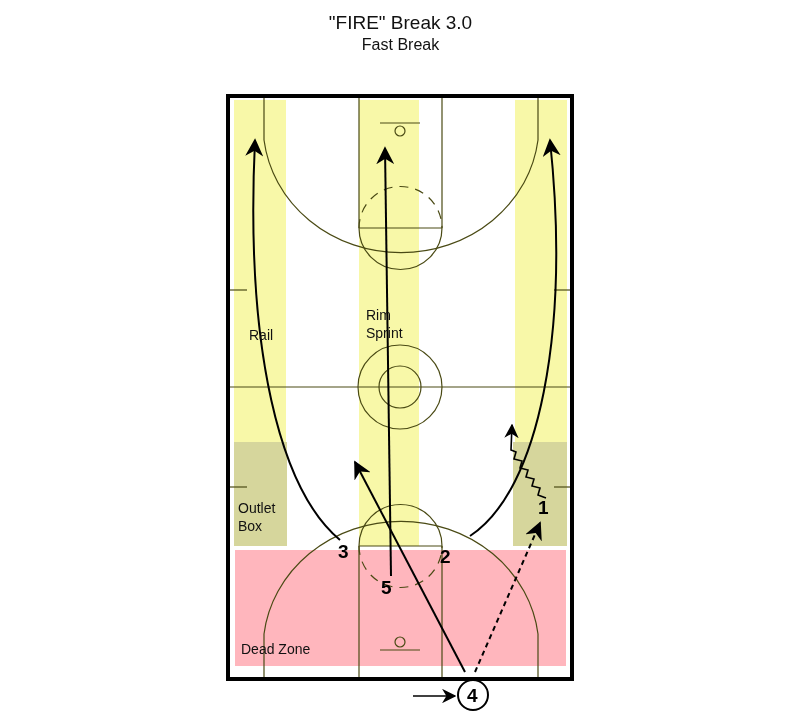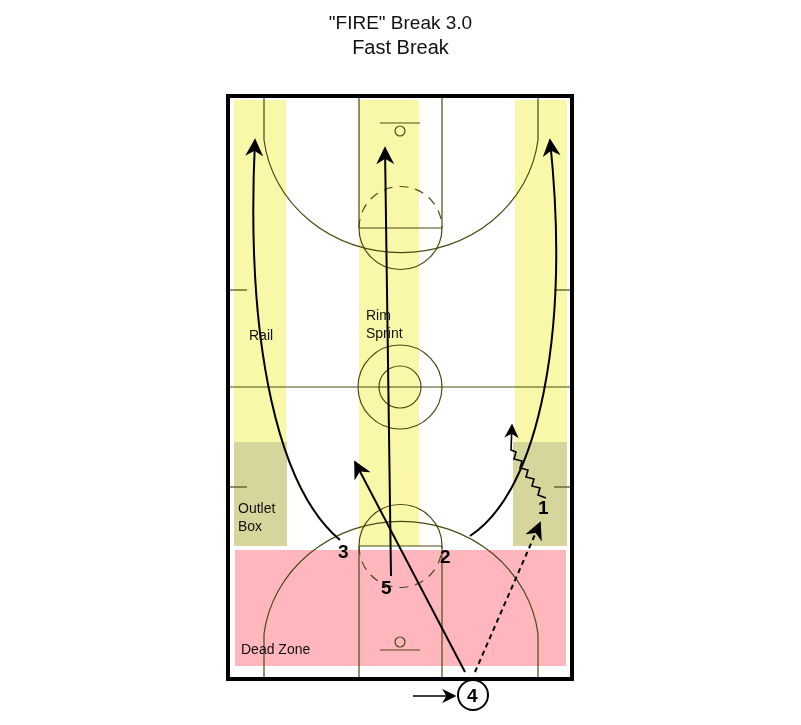--- a/index.html
+++ b/index.html
@@ -1,18 +1,18 @@
 <!DOCTYPE html>
 <html><head>
 <meta charset="utf-8">
 <style>
   html, body { margin: 0; padding: 0; background: #ffffff; }
   body { width: 801px; height: 725px; position: relative; overflow: hidden; font-family: "Liberation Sans", sans-serif; }
   .title { position: absolute; left: 0; width: 801px; top: 12px; text-align: center; font-size: 19px; color: #111; }
-  .subtitle { position: absolute; left: 0; width: 801px; top: 36px; text-align: center; font-size: 20px; color: #111; }
+  .subtitle { position: absolute; left: 0; width: 801px; top: 36px; text-align: center; font-size: 16px; color: #111; }
   svg { position: absolute; left: 0; top: 0; }
   .lbl { font-family: "Liberation Sans", sans-serif; font-size: 14px; fill: #111; }
   .num { font-family: "Liberation Sans", sans-serif; font-size: 19px; font-weight: bold; fill: #000; }
 </style>
 </head>
 <body>
 
 <div class="title">"FIRE" Break 3.0</div>
 <div class="subtitle">Fast Break</div>
 

